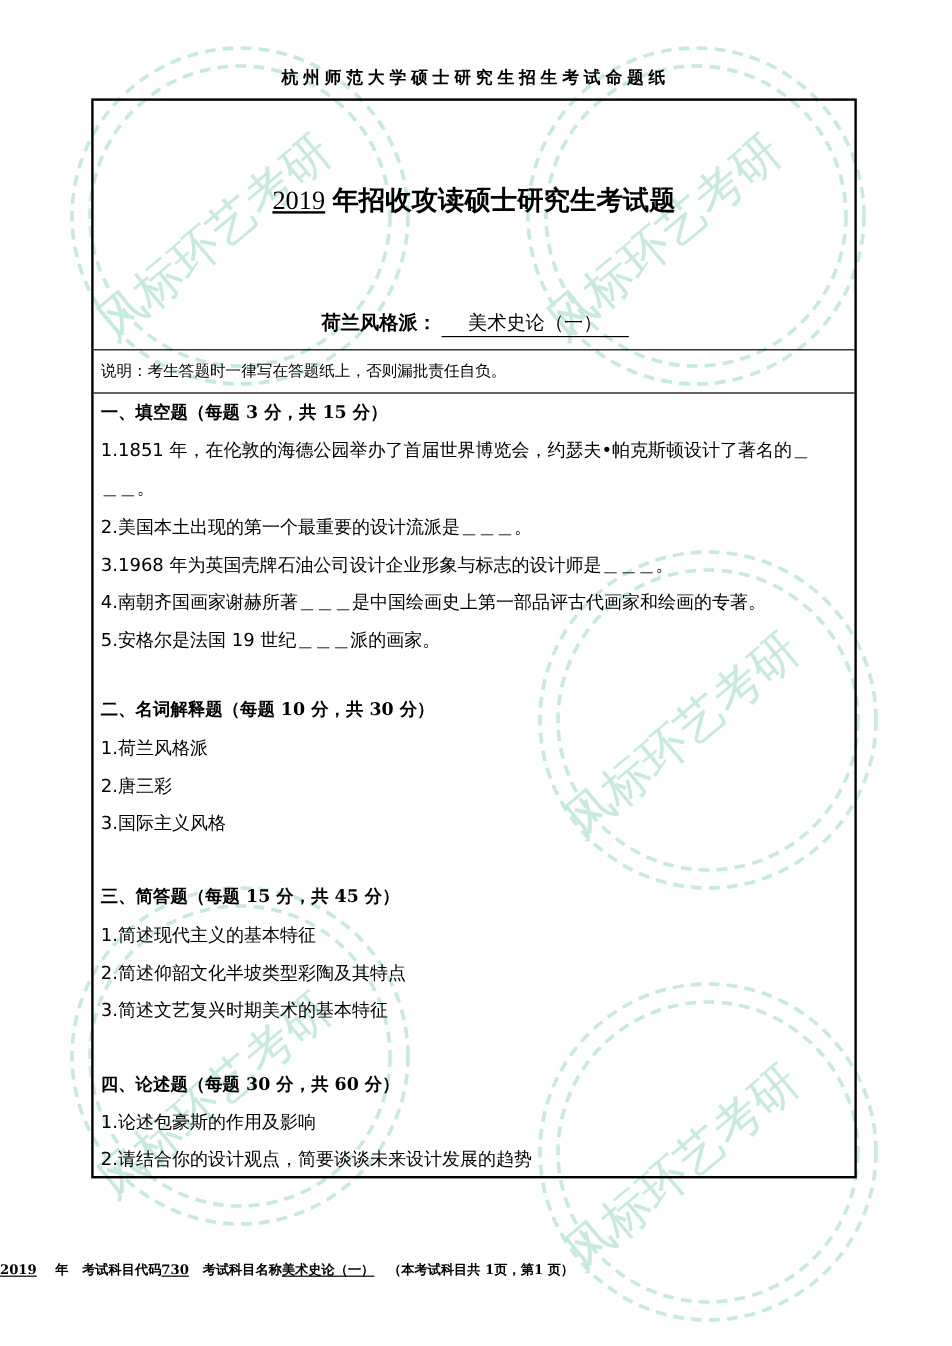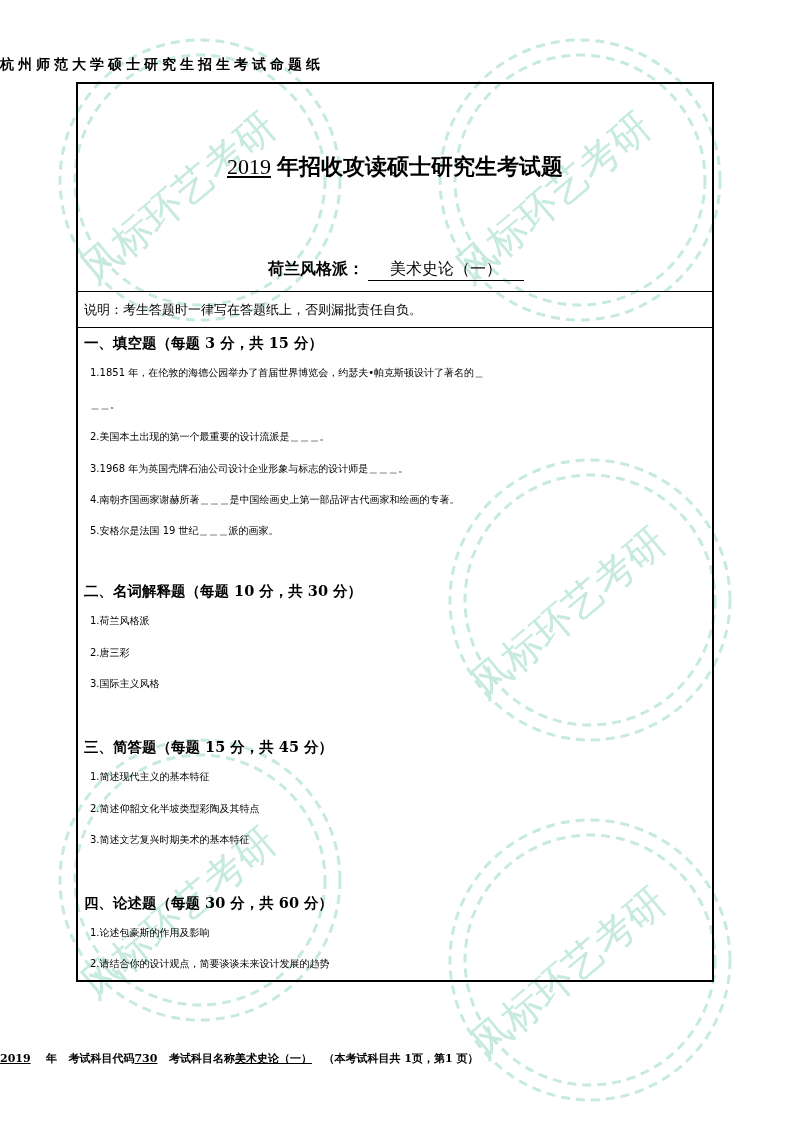--- a/index.html
+++ b/index.html
@@ -1,40 +1,40 @@
 <!DOCTYPE html>
 <html><head>
 <meta charset="utf-8">
 <style>
   html, body { margin:0; padding:0; background:#ffffff; }
   body { width:793px; height:1122px; position:relative; overflow:hidden;
          font-family:"DejaVu Serif", "Liberation Serif", serif; color:#000; }
   .wm { position:absolute; pointer-events:none; z-index:1; }
-  .topheader { position:absolute; left:0; width:793px; top:56px; text-align:left;
+  .topheader { position:absolute; left:0; width:793px; top:56px; text-align:center;
                font-size:14px; font-weight:bold; letter-spacing:4px; z-index:2;
                font-family:Liberation Serif, serif; }
   .frame { position:absolute; left:76px; top:82px; width:638px; height:900px;
            border:2px solid #000; z-index:2; box-sizing:border-box; }
   .hdr { position:absolute; left:0; top:0; width:100%; height:207px;
          border-bottom:1px solid #000; }
   .uni { position:absolute; top:30px; width:100%; text-align:center; font-size:22px;
          font-weight:bold; letter-spacing:22px; padding-left:22px; box-sizing:border-box; }
   .exam { position:absolute; top:68px; width:100%; text-align:center; font-size:22px;
           font-weight:bold; font-family:Liberation Serif, serif; }
   .exam .yr { text-decoration:underline; font-weight:normal; padding-right:6px; }
   .field { position:absolute; left:190px; font-size:16px; font-weight:bold; }
   .field .val { display:inline-block; width:156px; border-bottom:1.5px solid #000;
                 text-align:center; font-weight:normal; margin-left:4px; }
   .note { position:absolute; left:0; top:207px; width:100%; height:37px;
           border-bottom:1px solid #000; font-size:13px; line-height:37px; padding-left:6px;
           box-sizing:border-box; font-family:"DejaVu Sans", sans-serif; }
   .body { position:absolute; left:6px; top:244px; right:6px; }
   .sec-title { position:absolute; left:0; font-size:14.5px; font-weight:bold; white-space:nowrap; }
-  .q { position:absolute; left:0; font-size:10px; white-space:nowrap;
-       font-family:"DejaVu Sans", sans-serif;margin-left:6px; }
+  .q { position:absolute; left:0; font-size:15px; white-space:nowrap;
+       font-family:"DejaVu Sans", sans-serif; }
   .footer { position:absolute; top:1051px; left:0; width:793px; text-align:left;
             font-size:11px; font-weight:bold; z-index:2; white-space:nowrap; }
   .footer .u { text-decoration:underline; }
 </style>
 </head>
 <body>
 
 <svg class="wm" width="793" height="1122" viewBox="0 0 793 1122">
   <g fill="none" stroke="#c6ebdc" stroke-width="3" stroke-dasharray="9 6">
     <circle cx="200" cy="180" r="140"></circle>

